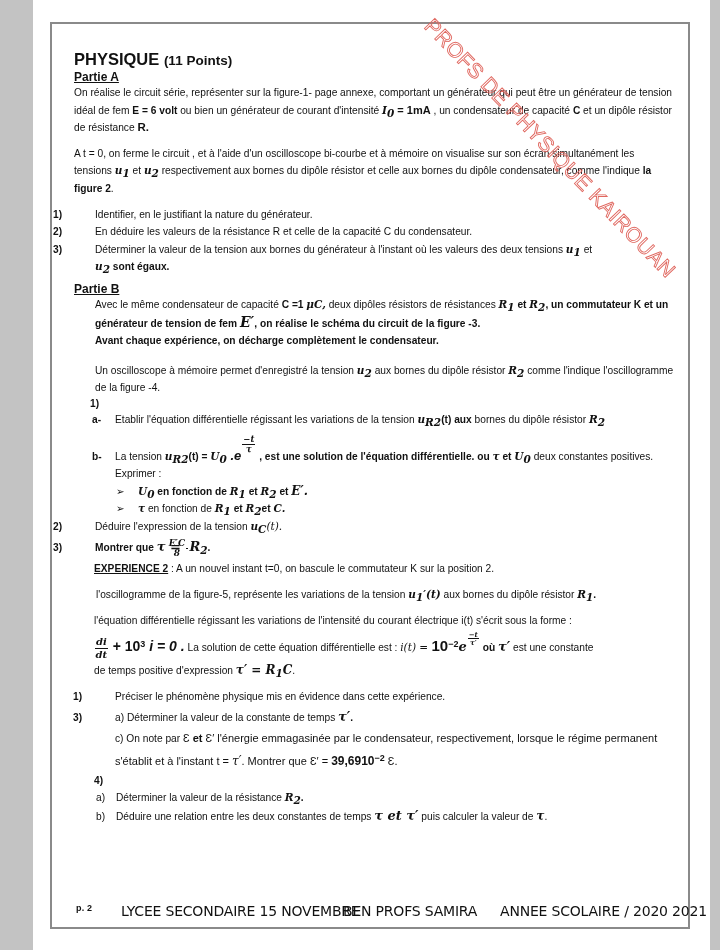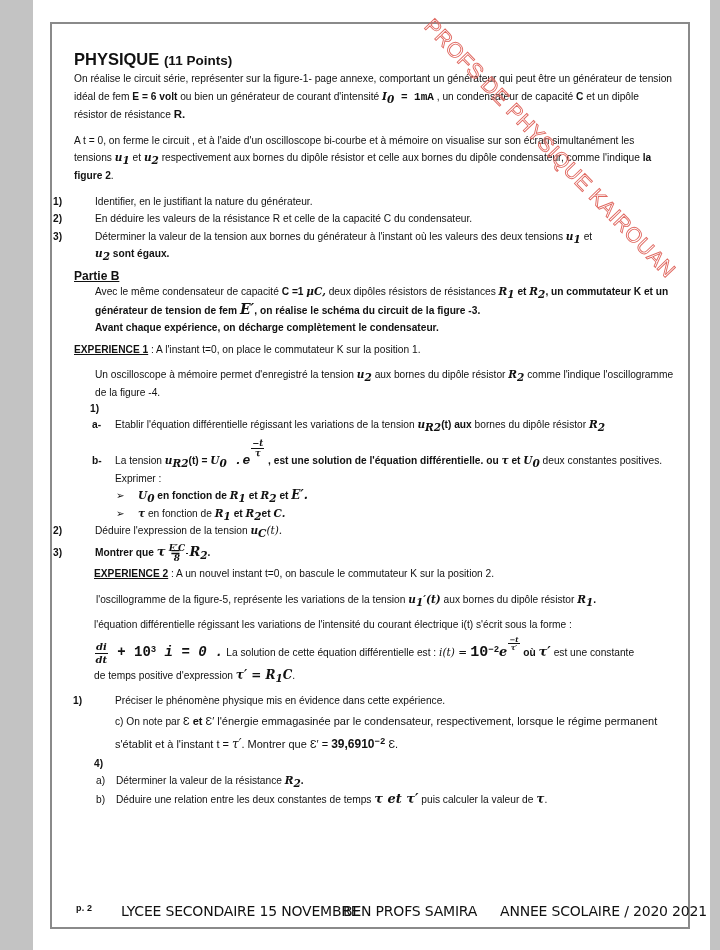--- a/index.html
+++ b/index.html
@@ -12,21 +12,21 @@
   .content { position:absolute; left:74px; top:50px; width:600px; font-size:10.2px; line-height:17.6px; }
   .wm-wrap { position:absolute; left:437px; top:14px; transform-origin:left top; transform:rotate(46deg); }
   .wm-text { font-size:21px; letter-spacing:0.5px; color:transparent; -webkit-text-stroke:0.9px #e0675f;
              white-space:nowrap; font-family:"Liberation Sans", sans-serif; }
   .title { font-size:16.5px; font-weight:bold; line-height:18px; margin:0; }
   .title .pts { font-size:13.5px; }
   .part { font-size:12px; font-weight:bold; text-decoration:underline; line-height:14px; margin:0 0 0 0; }
   p { margin:0; }
   .gap { height:8px; }
   .m { font-family:"DejaVu Serif", serif; font-style:italic; font-weight:bold; font-size:10.5px; }
-  .mb { font-family:Liberation Mono, monospace; font-weight:bold; font-size:11px; }
+  .mb { font-family:Liberation Sans, sans-serif; font-weight:bold; font-size:11px; }
   .b { font-weight:bold; }
   .num { display:inline-block; width:21px; font-weight:bold; }
   .item { padding-left:21px; text-indent:-21px; }
   .ind { padding-left:21px; }
   .u { text-decoration:underline; font-weight:bold; }
   .arrow { display:inline-block; width:22px; padding-left:42px; }
   .frac { display:inline-block; vertical-align:middle; text-align:center; font-size:8.5px; line-height:9px; margin:0 1px; }
   .frac .top { display:block; border-bottom:1px solid #111; padding:0 1px; }
   .frac .bot { display:block; }
   sup { font-size:7px; line-height:0; }
@@ -40,53 +40,54 @@
 <body>
 
 <div class="strip-left"></div>
 <div class="strip-right"></div>
 <div class="page-frame"></div>
 
 <div class="content">
 
   <h1 class="title"><span>PHYSIQUE</span> <span class="pts">(11 Points)</span></h1>
 
+  <div class="part">Partie A</div>
   <p><span>On réalise le circuit série, représenter sur la figure-1- page annexe, comportant un générateur qui peut être un générateur  de tension idéal de fem </span><span class="b">E  = 6 volt</span><span> ou bien un générateur de courant d'intensité </span><span class="m">I</span><sub class="m">0</sub><span class="mb"> = 1mA</span><span> , un condensateur de capacité </span><span class="b">C</span><span> et  un dipôle résistor de résistance </span><span class="b" style="font-size:11.5px">R.</span></p>
   <div class="gap"></div>
   <p><span>A t = 0, on ferme le circuit , et à l'aide d'un oscilloscope bi-courbe et à mémoire on visualise sur son écran simultanément les tensions </span><span class="m">u</span><sub class="m">1</sub><span>  et </span><span class="m">u</span><sub class="m">2</sub><span>  respectivement aux bornes du dipôle résistor et celle aux bornes du dipôle condensateur, comme l'indique </span><span class="b">la figure 2</span><span>.</span></p>
   <div class="gap"></div>
   <p class="item"><span class="num">1)</span><span>Identifier, en le justifiant la nature du générateur.</span></p>
   <p class="item"><span class="num">2)</span><span>En déduire les valeurs de la résistance R et celle de la capacité C du condensateur.</span></p>
   <p class="item"><span class="num">3)</span><span>Déterminer la valeur de la tension aux bornes du générateur à l'instant où les  valeurs des deux tensions </span><span class="m">u</span><sub class="m">1</sub><span>  et</span><br><span class="m">u</span><sub class="m">2</sub><span class="b">  sont égaux.</span></p>
   <div class="gap" style="height:6px"></div>
 
   <div class="part">Partie B</div>
   <p class="ind b"><span style="font-weight:normal">Avec le même condensateur de capacité </span><span>C =1 </span><span class="m">μC,</span><span style="font-weight:normal">  deux dipôles résistors de résistances </span><span class="m">R</span><sub class="m">1</sub><span> et </span><span class="m">R</span><sub class="m">2</sub><span>, un commutateur K et un générateur de tension de fem  </span><span class="m" style="font-size:14px">E′</span><span>, on réalise le schéma du circuit de la figure -3.</span><br><span>Avant chaque expérience, on décharge complètement le condensateur.</span></p>
   <div class="gap" style="height:4px"></div>
 
-  <p style="margin-left:-0px"><span class="u">EXPERIENCE 1</span><span> : A l'instant t=0, on place le commutateur K sur la position 1.</span></p>
   <div class="gap"></div>
   <p class="ind"><span>Un oscilloscope à mémoire permet d'enregistré la tension </span><span class="m">u</span><sub class="m">2</sub><span> aux bornes du dipôle résistor </span><span class="m">R</span><sub class="m">2</sub><span> comme l'indique l'oscillogramme de la figure -4.</span></p>
   <p class="b" style="padding-left:16px; line-height:14px">1)</p>
   <p style="padding-left:18px"><span class="b" style="display:inline-block;width:23px">a-</span><span>Etablir l'équation différentielle régissant les variations de la tension </span><span class="m">u</span><sub class="m">R2</sub><span class="b">(t) aux</span><span> bornes du dipôle résistor </span><span class="m">R</span><sub class="m">2</sub></p>
   <p style="padding-left:41px; text-indent:-23px; margin-top:6px"><span class="b" style="display:inline-block;width:23px;text-indent:0">b-</span><span>La tension </span><span class="m">u</span><sub class="m">R2</sub><span class="b">(t) = </span><span class="m">U</span><sub class="m">0</sub><span class="mb" style="font-size:13px; font-style:italic"> .e</span><span class="frac m" style="vertical-align:8px; text-indent:0"><span class="top">−t</span><span class="bot">τ</span></span><span class="b"> , est une solution de l'équation différentielle. ou </span><span class="m">τ</span><span class="b"> et </span><span class="m">U</span><sub class="m">0</sub><span> deux constantes positives. Exprimer :</span></p>
   <p><span class="arrow">➢</span><span class="m">U</span><sub class="m">0</sub><span class="b"> en fonction de </span><span class="m">R</span><sub class="m">1</sub><span class="b"> et  </span><span class="m">R</span><sub class="m">2</sub><span class="b"> et </span><span class="m" style="font-size:12px">E′.</span></p>
   <p><span class="arrow">➢</span><span class="m">τ</span><span> en fonction de </span><span class="m">R</span><sub class="m">1</sub><span class="b"> et  </span><span class="m">R</span><sub class="m">2</sub><span class="b">et </span><span class="m">C.</span></p>
   <p class="item"><span class="num">2)</span><span>Déduire l'expression de la tension </span><span class="m">u</span><sub class="m">C</sub><span class="m" style="font-weight:normal">(t).</span></p>
   <p class="item b" style="line-height:24px"><span class="num">3)</span><span>Montrer que </span><span class="m" style="font-size:13px">τ = </span><span class="frac m" style="font-size:9px"><span class="top">E′C</span><span class="bot">8</span></span><span class="m" style="font-size:13px">R</span><sub class="m">2</sub><span>.</span></p>
 
   <p style="padding-left:20px"><span class="u">EXPERIENCE 2</span><span>  : A un nouvel instant t=0, on bascule le commutateur K sur la position 2.</span></p>
   <div class="gap"></div>
   <p style="padding-left:22px"><span>l'oscillogramme de la figure-5, représente les variations de la tension </span><span class="m">u</span><sub class="m">1</sub><span class="m">′(t)</span><span> aux bornes du dipôle résistor </span><span class="m">R</span><sub class="m">1</sub><span class="b">.</span></p>
   <div class="gap"></div>
   <p style="padding-left:20px">l'équation différentielle régissant les variations de l'intensité du courant électrique i(t) s'écrit sous la forme :</p>
   <p style="padding-left:20px; line-height:28px; margin-top:2px"><span class="frac m" style="font-size:10px; line-height:12px"><span class="top">di</span><span class="bot">dt</span></span><span class="mb" style="font-size:14px"> + 10</span><sup class="mb" style="font-size:9px">3</sup><span class="mb" style="font-size:14px; font-style:italic"> i = 0 .</span><span> La solution de cette équation différentielle est : </span><span class="m" style="font-weight:normal">i(t) = </span><span class="mb" style="font-size:15px">10</span><sup class="mb" style="font-size:9px">−2</sup><span class="m" style="font-size:13px">e</span><span class="frac m" style="font-size:7px; line-height:7px; vertical-align:6px"><span class="top">−t</span><span class="bot">τ′</span></span><span class="b"> où </span><span class="m" style="font-size:13px">τ′</span><span> est une constante</span></p>
   <p style="padding-left:20px"><span>de temps positive d'expression </span><span class="m" style="font-size:12px">τ′ = R</span><sub class="m">1</sub><span class="m" style="font-size:12px">C</span><span>.</span></p>
   <div class="gap"></div>
   <p class="item" style="margin-left:20px"><span class="num">1)</span><span>Préciser le phénomène physique mis en évidence dans cette expérience.</span></p>
+  <p class="item" style="margin-left:20px; margin-top:3px"><span class="num">3)</span><span>a) Déterminer la valeur de la constante de temps </span><span class="m" style="font-size:13px">τ′</span><span class="b">.</span></p>
   <p style="padding-left:41px; line-height:22px"><span>c) On note par </span><span class="arial">Ɛ</span><span class="arial b"> et </span><span class="arial">Ɛ′</span><span class="arial"> l'énergie emmagasinée par le condensateur, respectivement, lorsque le régime permanent s'établit et à l'instant  t = </span><span class="m" style="font-size:12px; font-weight:normal">τ′</span><span class="arial">. Montrer que </span><span class="arial">Ɛ′</span><span class="arial"> = </span><span class="arial b" style="font-size:12px">39,6910</span><sup class="mb" style="font-size:9px">−2</sup><span class="arial"> Ɛ.</span></p>
   <p class="b" style="padding-left:20px; line-height:16px">4)</p>
   <p style="padding-left:22px"><span style="display:inline-block;width:20px">a)</span><span>Déterminer la valeur de la résistance </span><span class="m">R</span><sub class="m">2</sub><span class="b">.</span></p>
   <p style="padding-left:22px"><span style="display:inline-block;width:20px">b)</span><span>Déduire une relation entre les deux constantes de temps </span><span class="m" style="font-size:13px">τ et τ′</span><span> puis calculer la valeur de </span><span class="m" style="font-size:12px">τ</span><span>.</span></p>
 </div>
 
 <div class="footer">
   <span class="b" style="left:0">p. 2</span>
   <span class="f-hand" style="left:45px">LYCEE SECONDAIRE 15 NOVEMBRE</span>
   <span class="f-hand" style="left:267px">BEN PROFS SAMIRA</span>

